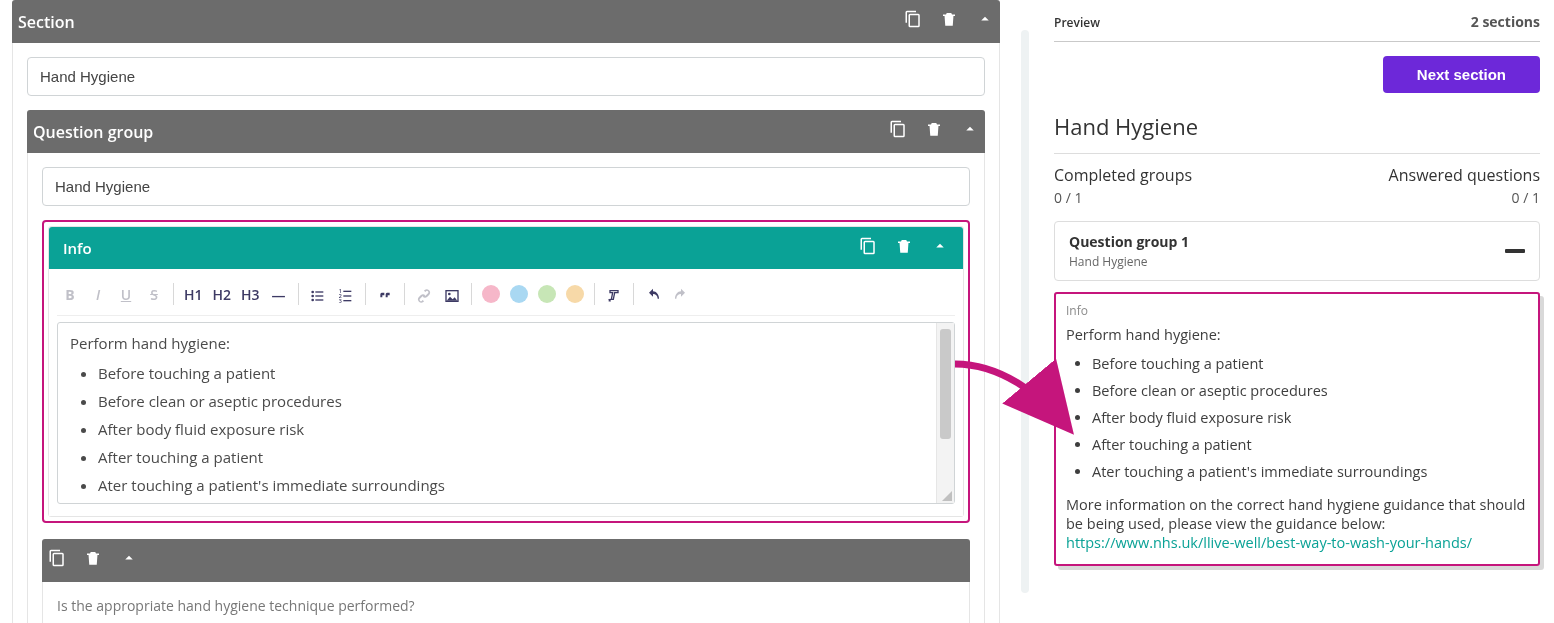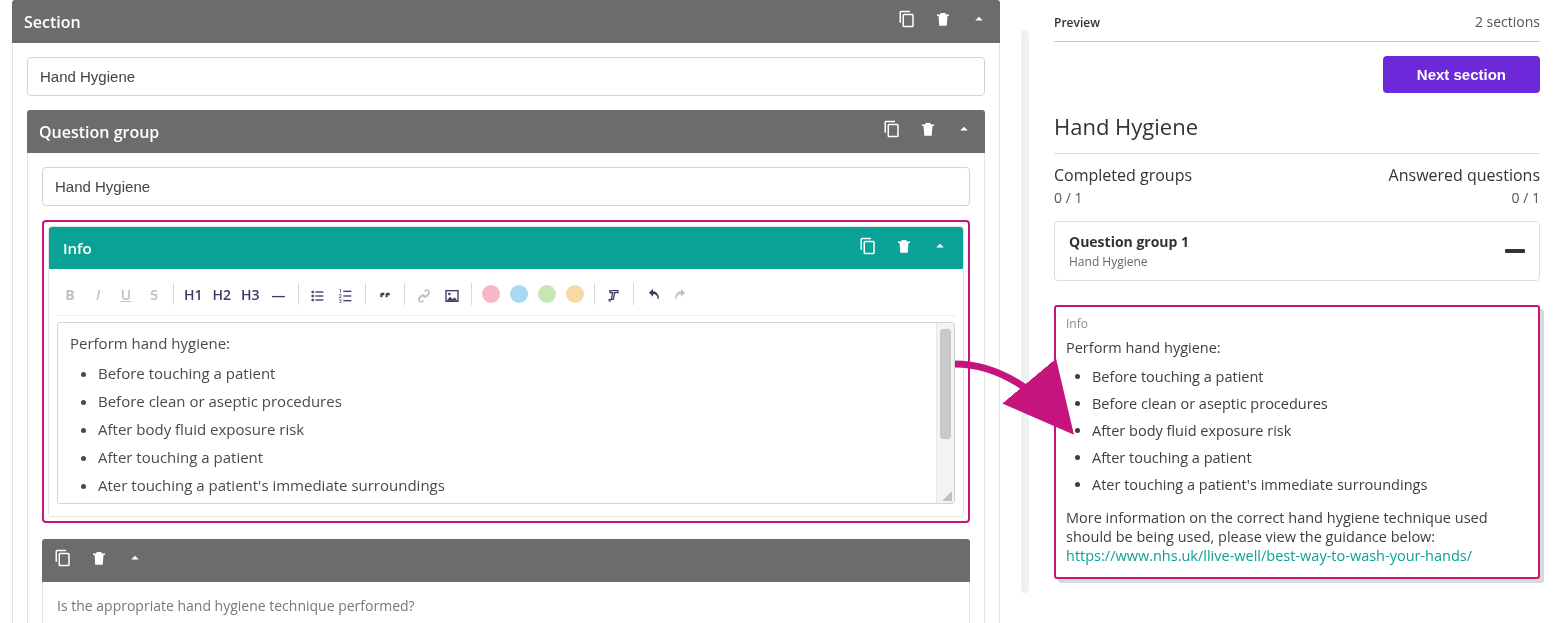--- a/index.html
+++ b/index.html
@@ -46,21 +46,21 @@
   }
 
   
   .panel {
     margin-bottom: 14px;
     border-radius: 3px;
   }
   .panel-header {
     background: #6c6c6c;
     color: #fff;
-    padding: 10px 12px;
+    padding: 10px 6px;
     font-size: 16px;
     font-weight: 600;
     display: flex;
     align-items: center;
     border-radius: 3px 3px 0 0;
   }
   .panel-header .title { flex: 1; }
   .panel-header .hdr-icons { display:flex; gap:18px; align-items:center; }
   .panel-header .hdr-icons svg { width:18px; height:18px; fill:#fff; cursor:pointer; }
   .panel-body {
@@ -175,36 +175,36 @@
 
   
   .question-block { margin-top:16px; }
 
   
   .preview-heading {
     display:flex; justify-content:space-between; align-items:baseline;
     border-bottom:1px solid #c9c9c9; padding-bottom:10px; margin-bottom:14px;
   }
   .preview-heading .pv-title { font-size:12px; font-weight:600; color:#333; }
-  .preview-heading .pv-sub { font-size:14px; color:#555; }
+  .preview-heading .pv-sub { font-size:14px; color:#555;font-weight:bold; }
   .next-btn-row { display:flex; justify-content:flex-end; margin-bottom:18px; }
   .next-btn {
     background:#6d28d9; color:#fff; border:none; border-radius:4px;
     padding:10px 34px; font-size:15px; font-weight:700; cursor:pointer;
   }
   .section-label { font-size:14px; font-weight:600; color:#333; margin-bottom:4px;}
   .section-title { font-size:22px; color:#333; margin-bottom:12px; }
   .hr { height:1px; background:#ddd; margin:10px 0 10px 0; }
   .stats-row { display:flex; justify-content:space-between; margin-bottom:14px;}
   .stat .lbl { font-size:16px; font-weight:400; color:#333; }
   .stat .val { font-size:14px; color:#555; margin-top:2px;}
   .stat.right { text-align:right; }
 
   .qg-card {
-    border:1px solid #ddd; border-radius:4px; margin-bottom:24px;
+    border:1px solid #ddd; border-radius:4px; margin-bottom:11px;
   }
   .qg-card-hdr {
     display:flex; justify-content:space-between; align-items:center;
     padding:10px 14px; cursor:pointer;
   }
   .qg-card-hdr .qg-t { font-size:14px; font-weight:700; color:#333;}
   .qg-card-hdr .qg-s { font-size:12px; color:#666; margin-top:2px;}
   .minus-box {
     width:20px; height:4px; background:#333; border-radius:1px;
   }
@@ -432,21 +432,21 @@
     <div class="preview-info-card">
       <div class="pinfo-lbl">Info</div>
       <div>Perform hand hygiene:</div>
       <ul id="preview-bullets">
           <li>Before touching a patient</li>
           <li>Before clean or aseptic procedures</li>
           <li>After body fluid exposure risk</li>
           <li>After touching a patient</li>
           <li>Ater touching a patient's immediate surroundings</li>
         </ul>
-      <div>More information on the correct hand hygiene technique used should be being used, please view the guidance below:</div>
+      <div>More information on the correct hand hygiene guidance that should be being used, please view the guidance below:</div>
       <a href="#">https://www.nhs.uk/llive-well/best-way-to-wash-your-hands/</a>
     </div>
   </div>
 </div>
 
 <svg class="arrow" viewBox="0 0 130 90">
   <defs>
     <marker id="ah" markerWidth="12" markerHeight="12" refX="8" refY="5" orient="auto">
       <path d="M0,0 L10,5 L0,10 z" fill="#c5157c"></path>
     </marker>

